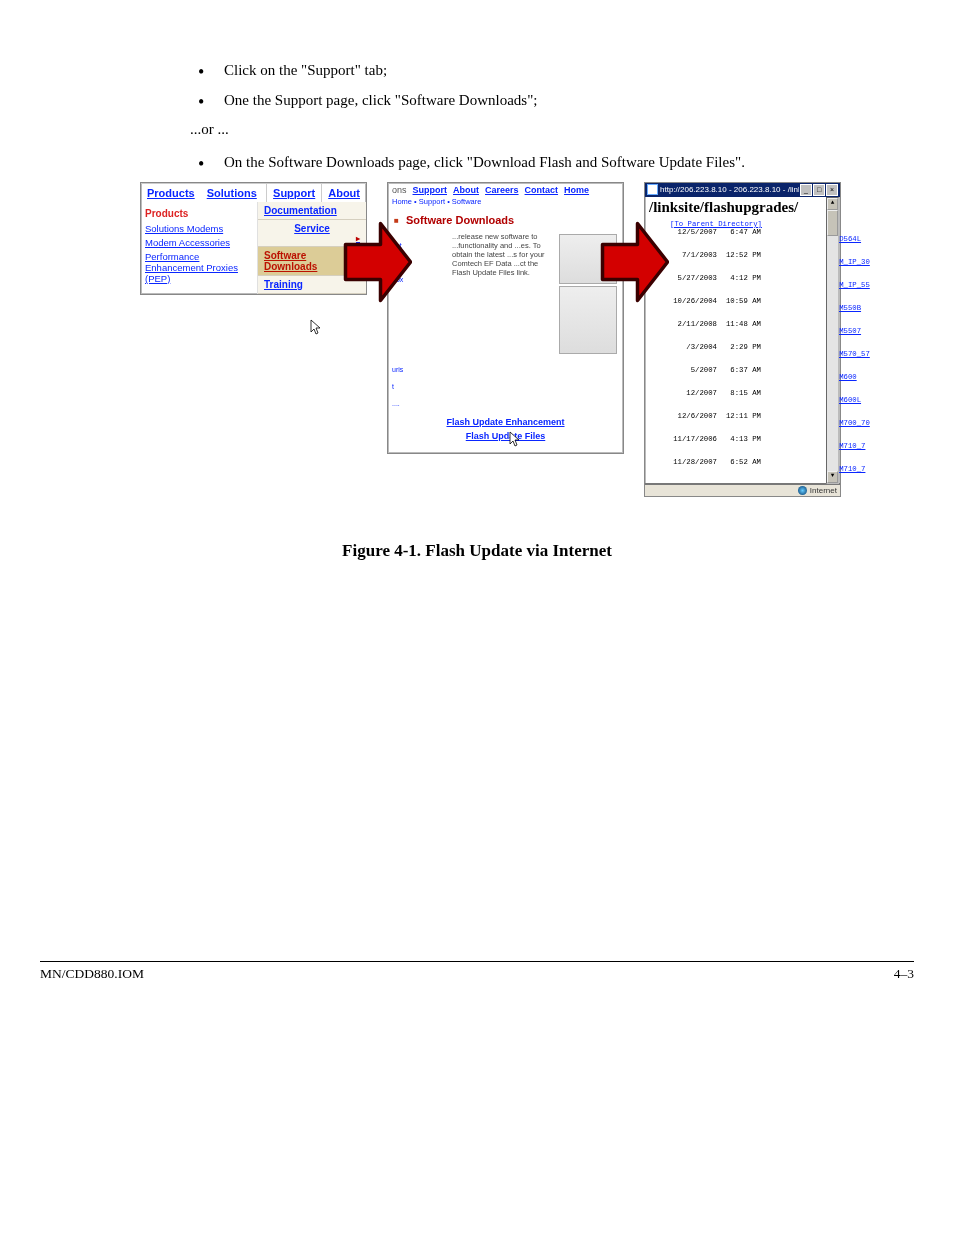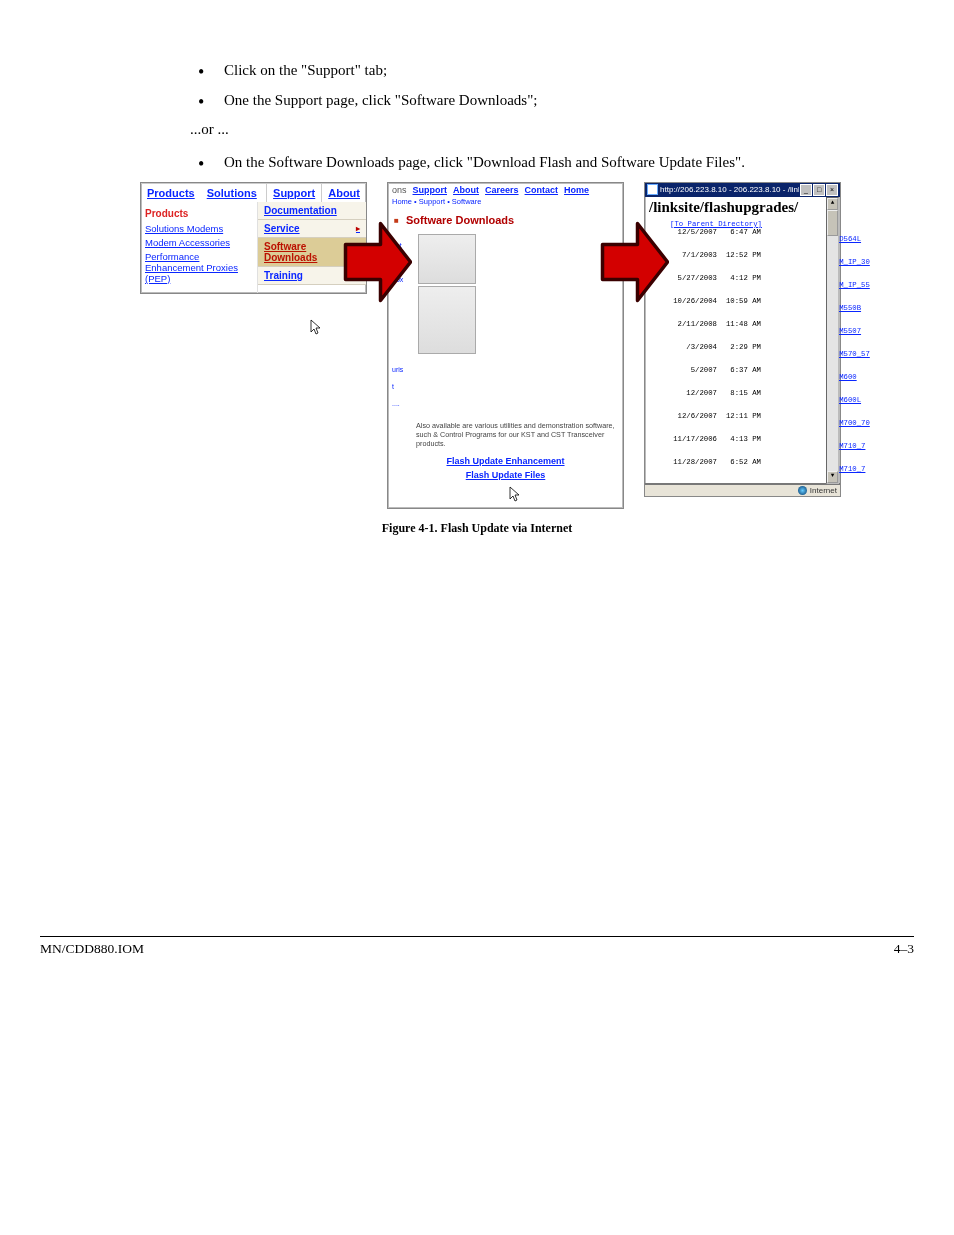--- a/index.html
+++ b/index.html
@@ -115,21 +115,21 @@
   .shot2 .hsec { color:#b10000; font-weight:bold; font-size:11px; padding:6px 4px 6px 18px; position:relative;}
   .shot2 .hsec::before{ content:"■"; color:#c43a17; position:absolute; left:6px; font-size:8px; top:8px;}
   .shot2 .body2 { display:flex; padding:0 4px; }
   .shot2 .leftcol { width:24px; font-size:7px; color:#0a26ff; }
   .shot2 .leftcol div{ margin:10px 0;}
   .shot2 .midtext { flex:1; font-size:7.5px; color:#444; padding-left:36px; }
   .shot2 .illu { width:58px; display:flex; flex-direction:column; gap:2px; padding:2px;}
   .shot2 .illu .pc{ height:48px; border:1px solid #aaa; background:linear-gradient(#eee,#ddd); }
   .shot2 .foot2 { font-size:7.2px; color:#444; padding:4px 6px 4px 28px; }
   .shot2 .linkc { text-align:center; font-size:9px; font-weight:bold; color:#0a26ff; text-decoration:underline; margin:4px 0;}
-  .shot2 { padding-bottom:24px;}
+  .shot2 { padding-bottom:8px;}
   .cursor2 { position:absolute; left:120px; bottom:4px;}
 
   
   .shot3 { width: 195px; font-family: "Courier New", monospace; font-size:7.3px; position:relative;}
   .shot3 .titlebar {
     background:#0a246a; color:#fff; font-family:Arial; font-size:8px;
     display:flex; align-items:center; padding:1px 2px;
   }
   .shot3 .titlebar .t { flex:1; overflow:hidden; white-space:nowrap;}
   .shot3 .winbtn { width:10px;height:10px;background:#c0c0c0;border:1px solid #fff;margin-left:1px;display:flex;align-items:center;justify-content:center;font-size:7px;color:#000;}
@@ -141,23 +141,23 @@
   .shot3 .listing .c2{ width:44px; text-align:right; padding-right:4px;}
   .shot3 .listing .c3{ width:28px;}
   .shot3 .status { border-top:2px inset #ccc; background:#e8e4d8; display:flex; font-family:Arial; font-size:8px; padding:1px 3px; color:#333;}
   .shot3 .status .sicon{ width:9px;height:9px;border-radius:5px;background:radial-gradient(#6cf,#036);margin-right:3px;}
   .shot3 .scroll { position:absolute; right:1px; top:14px; bottom:12px; width:11px; background:#e4e4e4; border:1px inset #bbb;}
   .shot3 .scroll .thumb{ position:absolute; top:12px; left:0; right:0; height:24px; background:#c6c3b8; border:1px outset #eee;}
   .shot3 .scroll .arr{ position:absolute; left:0;right:0;height:10px;background:#c6c3b8;border:1px outset #eee;font-size:6px;text-align:center;}
   .shot3 .scroll .up{top:0;} .shot3 .scroll .dn{bottom:0;}
 
   .caption {
-    font-size: 12px; font-weight: bold;
+    font-size: 17px; font-weight: bold;
     text-align:center;
-    margin: 12px auto 0 auto;
+    margin: 44px auto 0 auto;
     width: 600px;
     font-family:"Times New Roman",serif;
   }
 
   hr.rule { border:none; border-top:1px solid #000; margin:360px 40px 4px 40px;}
   .footerrow{
     display:flex; font-size:13.5px;
     padding:0 40px 10px 40px;
     font-family:"Times New Roman",serif;
   }
@@ -191,21 +191,21 @@
       </div>
       <div class="shot1-body">
         <div class="shot1-left">
           <div class="phead">Products</div>
           <a>Solutions Modems</a>
           <a>Modem Accessories</a>
           <a>Performance Enhancement Proxies (PEP)</a>
         </div>
         <div class="shot1-right">
           <div class="row">Documentation</div>
-          <div class="row" style="display:flex;align-items:center;">
+          <div class="row" style="display:flex;align-items:center;flex-direction:column;">
               <span>Service</span>
               <span style="margin-left:auto;color:#b00;font-size:8px;">▸</span>
             </div>
           <div class="row hl">Software Downloads</div>
           <div class="row">Training</div>
         </div>
       </div>
       <div class="cursor" style="left:168px; top:136px;">
         <svg viewBox="0 0 14 18">
             <path d="M2 1 L2 13 L5 10 L7 15 L9 14 L7 9 L11 9 Z" fill="#fff" stroke="#000" stroke-width="0.8"></path>
@@ -229,33 +229,33 @@
         <span>Home</span>
       </div>
       <div class="crumb">Home • Support • Software</div>
       <div class="hsec">Software Downloads</div>
       <div class="body2">
         <div class="leftcol">
           <div>ent</div>
           <div>ucts</div>
           <div>box</div>
         </div>
+        <div class="midtext">...release new software to ...functionality and ...es. To obtain the latest ...s for your Comtech EF Data ...ct the Flash Update Files link.</div>
         <div class="illu">
           <div class="pc"></div>
           <div class="pc" style="height:66px;"></div>
         </div>
       </div>
       <div>
         <div class="leftcol" style="padding-left:4px;">
           <div>uris</div>
           <div>t</div>
           <div>....</div>
         </div>
       </div>
-      <div class="foot2">Also available are various utilities and demonstration software, such &amp; Control Programs for our KST and CST Transceiver products.</div>
       <div class="linkc">Flash Update Enhancement</div>
       <div class="linkc">Flash Update Files</div>
       <div class="cursor cursor2">
         <svg viewBox="0 0 14 18">
             <path d="M2 1 L2 13 L5 10 L7 15 L9 14 L7 9 L11 9 Z" fill="#fff" stroke="#000" stroke-width="0.8"></path>
           </svg>
       </div>
     </div>
 
     <div class="redarrow">

